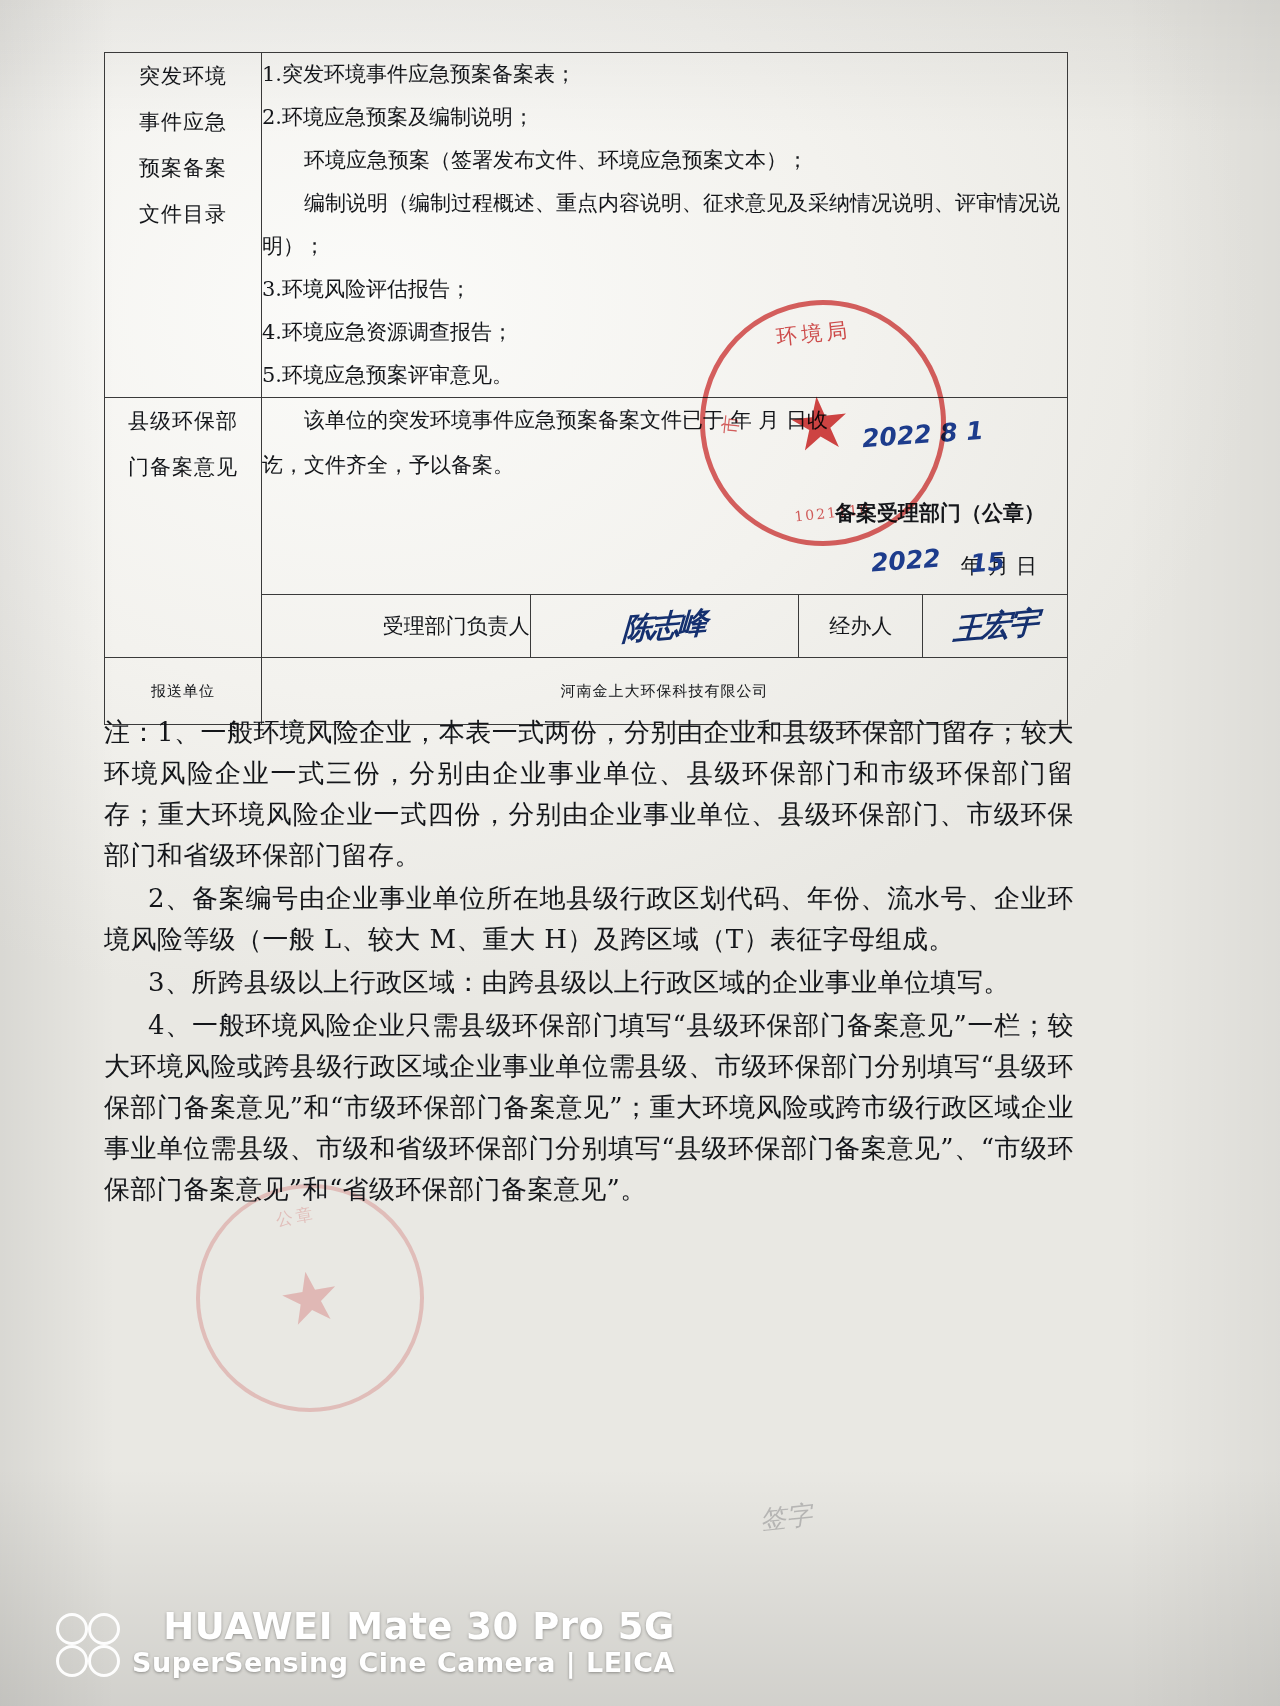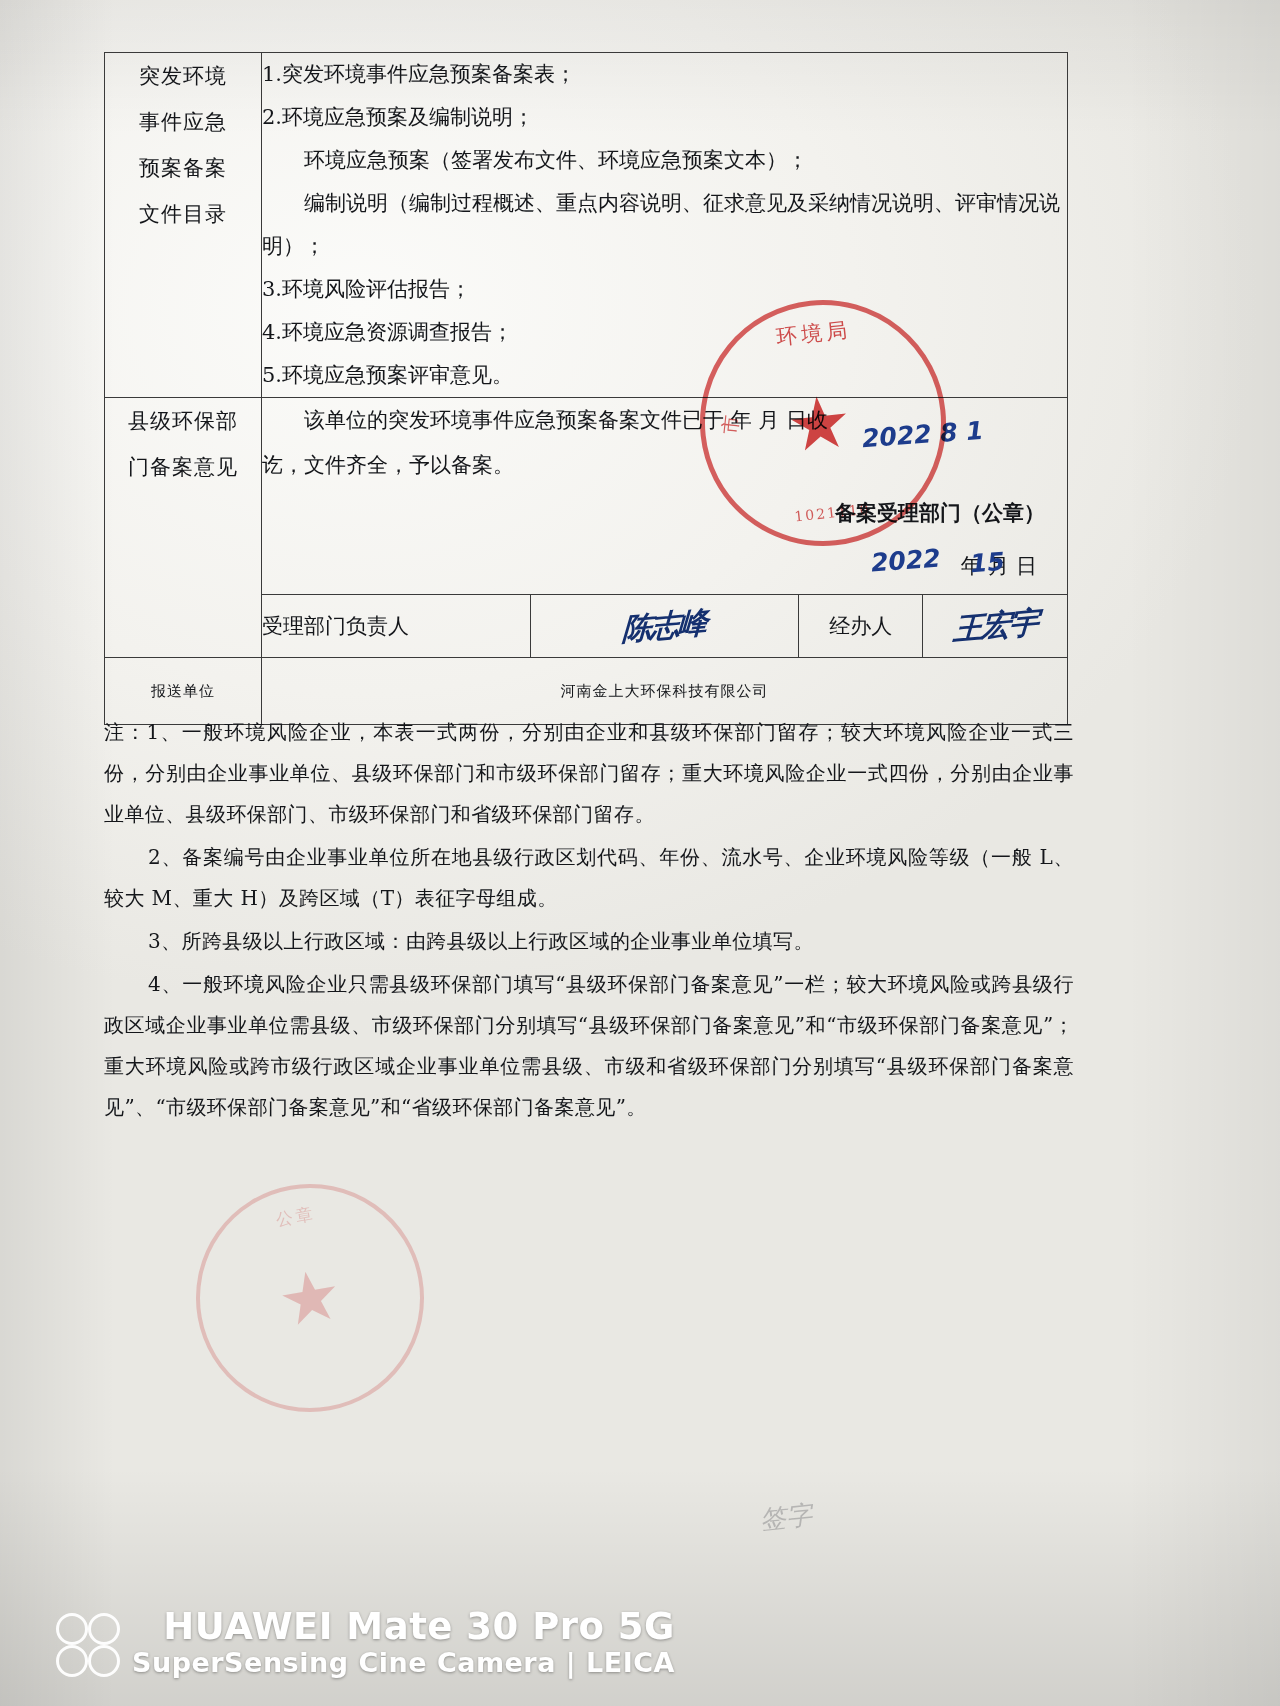--- a/index.html
+++ b/index.html
@@ -116,21 +116,21 @@
     color:#1d3c8c;
   }
   .hand-day { position:absolute; right: 62px; top: 142px; font-size:25px;}
 
   .sign-row td {
     height: 62px;
     vertical-align: middle;
     font-size: 21px;
   }
   .sign-label {
-    text-align: left;
+    text-align: right;
     padding: 0 6px;
     white-space: nowrap;
   }
   .sign-value {
     text-align: center;
     position: relative;
   }
   .sig {
     color: #15306f;
     font-family: "DejaVu Sans", "Liberation Sans", sans-serif;
@@ -237,21 +237,21 @@
     transform: rotate(-6deg);
     font-family: "DejaVu Sans", sans-serif;
   }
 
   
   .notes {
     position: absolute;
     left: 104px;
     top: 712px;
     width: 970px;
-    font-size: 20px;
+    font-size: 26px;
     line-height: 41px;
     color: #14161a;
     letter-spacing: 0.4px;
   }
   .notes p { margin: 0 0 2px 0; text-align: justify; }
   .notes p.ind { text-indent: 44px; }
 
   
   .footer {
     position: absolute;

